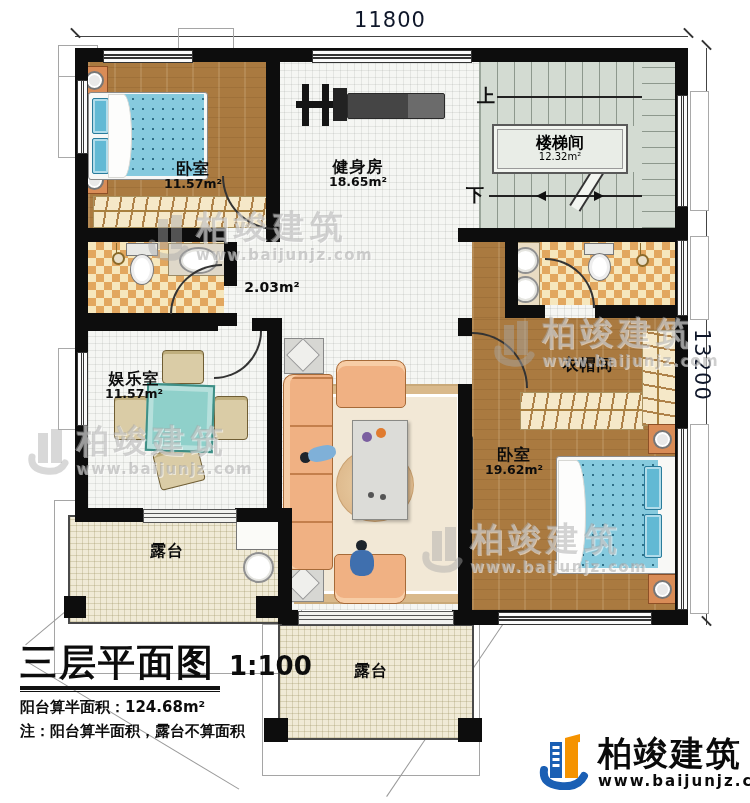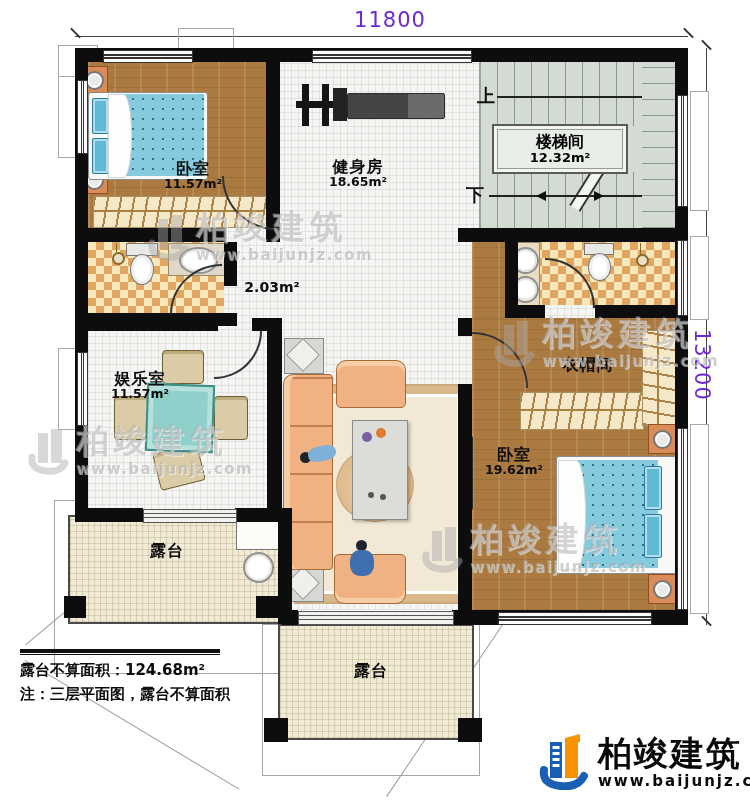--- a/index.html
+++ b/index.html
@@ -42,21 +42,21 @@
   .cutline{position:absolute;width:80px;height:9px;background:#f2f5f0;border-top:2px solid #333;border-bottom:2px solid #333;
     transform:rotate(-58deg);z-index:3;}
   .updown{position:absolute;font-size:18px;font-weight:bold;color:#111;z-index:6;line-height:1;}
   .udline{position:absolute;height:2px;background:#222;z-index:3;}
   .tri-l{position:absolute;width:0;height:0;border-top:5px solid transparent;border-bottom:5px solid transparent;border-right:10px solid #111;z-index:3;}
   .tri-r{position:absolute;width:0;height:0;border-top:5px solid transparent;border-bottom:5px solid transparent;border-left:10px solid #111;z-index:3;}
   
   .rlabel{position:absolute;text-align:center;color:#0c0c0c;z-index:6;line-height:1.08;}
   .rlabel .rn{font-weight:bold;font-size:16px;letter-spacing:1px;}
   .rlabel .ra{font-weight:bold;font-size:12.5px;}
-  .dim{position:absolute;color:#6d28d9;font-size:21px;z-index:6;letter-spacing:1px;}
+  .dim{position:absolute;color:#0f172a;font-size:21px;z-index:6;letter-spacing:1px;}
   .dimline{position:absolute;background:#444;z-index:0;}
   .tick{position:absolute;width:13px;height:2px;background:#333;transform:rotate(45deg);z-index:0;}
   
   .nstand{position:absolute;background:#d98c57;border:1px solid #8d4f26;z-index:3;}
   .lamp{position:absolute;background:#e9e9e9;border:2px solid #777;border-radius:50%;box-shadow:inset 0 0 0 2px #fff;z-index:3;}
   .bedframe{position:absolute;background:#f8f8f6;border:1px solid #8a8a8a;border-radius:3px;z-index:3;}
   .mattress{position:absolute;background:#86cade;background-image:radial-gradient(#2e6e86 1px,transparent 1.4px);background-size:10px 10px;z-index:3;}
   .pillow{position:absolute;background:#62b9d4;border:1px solid #2a7c9c;border-radius:2px;box-shadow:inset 0 0 0 2px rgba(255,255,255,.5);z-index:3;}
   .blanket{position:absolute;background:#fdfdfc;z-index:3;border:1px solid #d8d8d4;}
   .closet{position:absolute;background:#f5e8c8;border:1px solid #a8915e;z-index:3;background-image:
@@ -139,21 +139,21 @@
   <div class="thinline" style="left:479px;top:62px;width:2px;height:166px;"></div>
   <div class="cutline" style="left:556px;top:168px;"></div>
   <div class="udline" style="left:497px;top:96px;width:145px;"></div>
   <div class="udline" style="left:489px;top:195px;width:153px;"></div>
   <div class="tri-l" style="left:536px;top:191px;"></div>
   <div class="tri-r" style="left:594px;top:191px;"></div>
   <div class="updown" style="left:477px;top:87px;">上</div>
   <div class="updown" style="left:466px;top:186px;">下</div>
   <div class="stair-box" style="left:492px;top:124px;width:132px;height:46px;">
     <div class="rn" style="font-weight:bold;font-size:16px;">楼梯间</div>
-    <div class="ra" style="font-weight:bold;font-size:13px;">12.32m²</div>
+    <div class="ra" style="font-weight:normal;font-size:10px;">12.32m²</div>
   </div>
 
   <div class="nstand" style="left:80px;top:66px;width:26px;height:26px;"></div>
   <div class="lamp" style="left:85px;top:71px;width:15px;height:15px;"></div>
   <div class="nstand" style="left:80px;top:166px;width:26px;height:26px;"></div>
   <div class="lamp" style="left:85px;top:171px;width:15px;height:15px;"></div>
   <div class="bedframe" style="left:88px;top:92px;width:118px;height:86px;"></div>
   <div class="mattress" style="left:108px;top:94px;width:96px;height:82px;"></div>
   <div class="pillow" style="left:92px;top:98px;width:15px;height:34px;"></div>
   <div class="pillow" style="left:92px;top:138px;width:15px;height:34px;"></div>
@@ -277,21 +277,21 @@
     <div class="rn">卧室</div>
     <div class="ra">11.57m²</div>
   </div>
   <div class="rlabel" style="left:308px;top:158px;width:100px;">
     <div class="rn">健身房</div>
     <div class="ra">18.65m²</div>
   </div>
   <div class="rlabel" style="left:232px;top:280px;width:80px;">
     <div class="ra" style="font-size:14px;">2.03m²</div>
   </div>
-  <div class="rlabel" style="left:94px;top:370px;width:92px;">
+  <div class="rlabel" style="left:88px;top:370px;width:92px;">
     <div class="rn">娱乐室</div>
     <div class="ra">11.57m²</div>
   </div>
   <div class="rlabel" style="left:538px;top:356px;width:100px;">
     <div class="rn">衣帽间</div>
   </div>
   <div class="rlabel" style="left:468px;top:446px;width:92px;">
     <div class="rn">卧室</div>
     <div class="ra">19.62m²</div>
   </div>
@@ -341,23 +341,27 @@
         <rect x="12" y="6" width="10" height="30" fill="rgba(168,168,168,.45)"></rect>
         <rect x="25" y="2" width="11" height="34" fill="rgba(168,168,168,.45)"></rect>
       </svg>
     <div>
         <div class="t">柏竣建筑</div>
         <div class="u">www.baijunjz.com</div>
       </div>
   </div>
 
   <div class="tblock">
+    <div class="trow">
+      <div class="ttitle">三层平面图</div>
+      <div class="tscale">1:100</div>
+    </div>
     <div class="tunder"></div>
-    <div class="tline">露台不算面积：124.68m²</div>
-    <div class="tline">注：三层平面图，露台不算面积</div>
+    <div class="tline">阳台算半面积：124.68m²</div>
+    <div class="tline">注：阳台算半面积，露台不算面积</div>
   </div>
 
   <div class="brand">
     <svg width="54" height="56" viewBox="0 0 54 56">
       <path d="M8 36 Q6 50 24 52 Q42 54 48 42" fill="none" stroke="#1a5fb4" stroke-width="8" stroke-linecap="round"></path>
       <rect x="14" y="8" width="12" height="36" fill="#1a5fb4"></rect>
       <rect x="16.5" y="12" width="7" height="3" fill="#fff"></rect>
         <rect x="16.5" y="18" width="7" height="3" fill="#fff"></rect>
       <rect x="16.5" y="24" width="7" height="3" fill="#fff"></rect>
         <rect x="16.5" y="30" width="7" height="3" fill="#fff"></rect>

